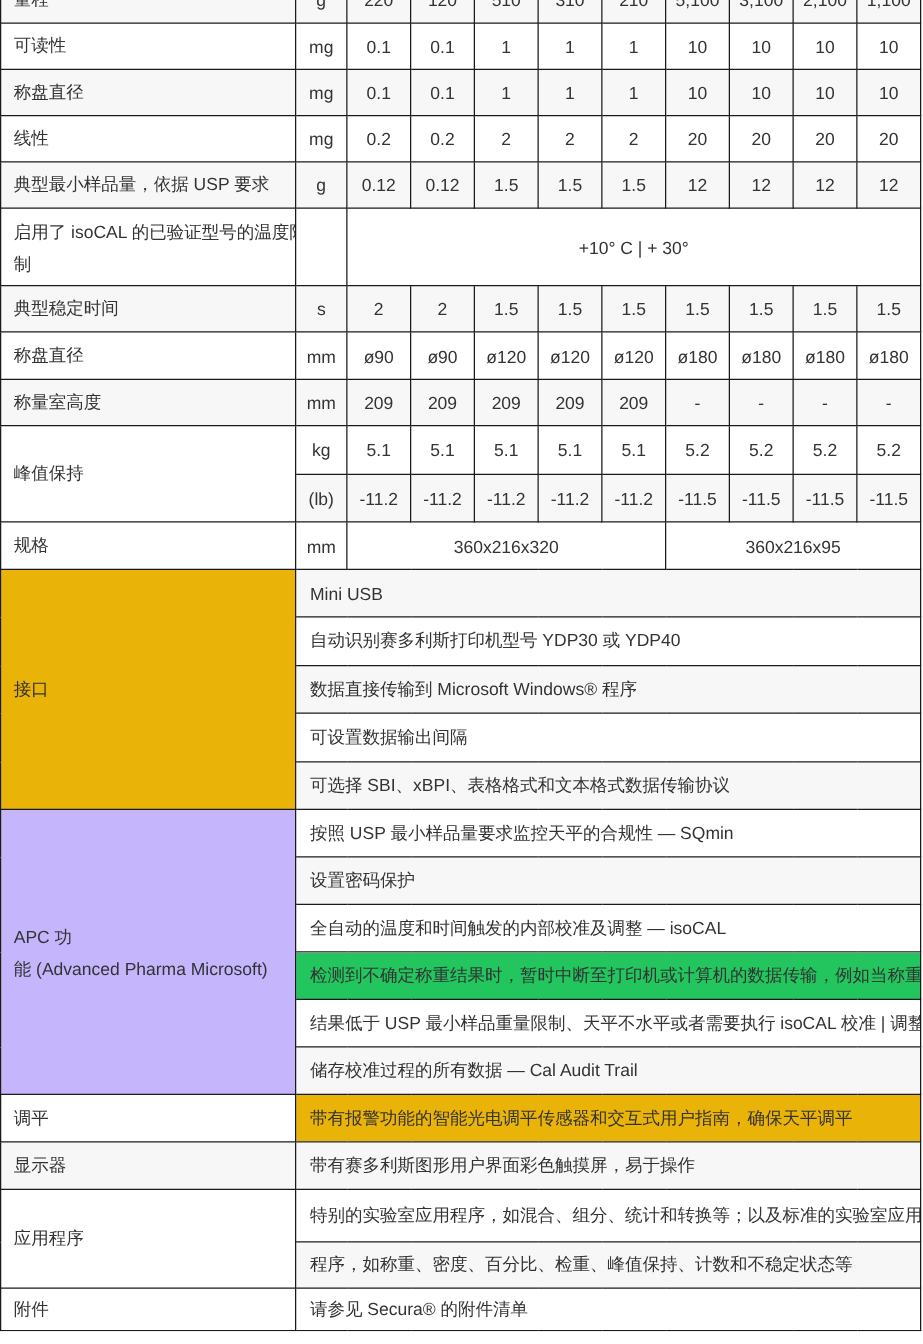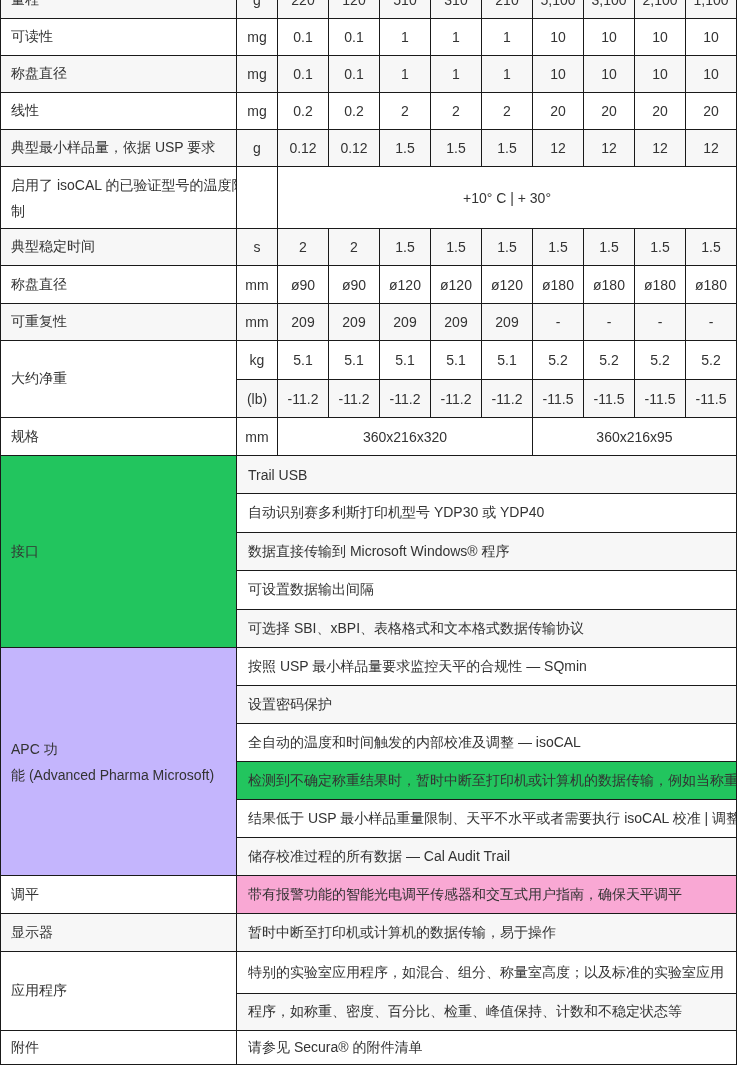--- a/index.html
+++ b/index.html
@@ -140,34 +140,34 @@
           <td class="c-val" style="background: rgb(255, 255, 255);">ø90</td>
           <td class="c-val" style="background: rgb(255, 255, 255);">ø120</td>
           <td class="c-val" style="background: rgb(255, 255, 255);">ø120</td>
           <td class="c-val" style="background: rgb(255, 255, 255);">ø120</td>
           <td class="c-val" style="background: rgb(255, 255, 255);">ø180</td>
           <td class="c-val" style="background: rgb(255, 255, 255);">ø180</td>
           <td class="c-val" style="background: rgb(255, 255, 255);">ø180</td>
           <td class="c-val" style="background: rgb(255, 255, 255);">ø180</td>
         </tr>
         <tr style="height: 37px;">
-          <td class="c-label" style="background: rgb(247, 247, 247);">可重复性</td>
+          <td class="c-label" style="background: rgb(247, 247, 247);">称量室高度</td>
           <td class="c-unit" style="background: rgb(247, 247, 247);">mm</td>
           <td class="c-val" style="background: rgb(247, 247, 247);">209</td>
           <td class="c-val" style="background: rgb(247, 247, 247);">209</td>
           <td class="c-val" style="background: rgb(247, 247, 247);">209</td>
           <td class="c-val" style="background: rgb(247, 247, 247);">209</td>
           <td class="c-val" style="background: rgb(247, 247, 247);">209</td>
           <td class="c-val" style="background: rgb(247, 247, 247);">-</td>
           <td class="c-val" style="background: rgb(247, 247, 247);">-</td>
           <td class="c-val" style="background: rgb(247, 247, 247);">-</td>
           <td class="c-val" style="background: rgb(247, 247, 247);">-</td>
         </tr>
         <tr style="height: 39px;">
-          <td class="c-label" rowspan="2" style="background: rgb(255, 255, 255);">大约净重</td>
+          <td class="c-label" rowspan="2" style="background: rgb(255, 255, 255);">峰值保持</td>
           <td class="c-unit" style="background: rgb(255, 255, 255);">kg</td>
           <td class="c-val" style="background: rgb(255, 255, 255);">5.1</td>
           <td class="c-val" style="background: rgb(255, 255, 255);">5.1</td>
           <td class="c-val" style="background: rgb(255, 255, 255);">5.1</td>
           <td class="c-val" style="background: rgb(255, 255, 255);">5.1</td>
           <td class="c-val" style="background: rgb(255, 255, 255);">5.1</td>
           <td class="c-val" style="background: rgb(255, 255, 255);">5.2</td>
           <td class="c-val" style="background: rgb(255, 255, 255);">5.2</td>
           <td class="c-val" style="background: rgb(255, 255, 255);">5.2</td>
           <td class="c-val" style="background: rgb(255, 255, 255);">5.2</td>
@@ -184,22 +184,22 @@
           <td class="c-val" style="background: rgb(247, 247, 247);">-11.5</td>
           <td class="c-val" style="background: rgb(247, 247, 247);">-11.5</td>
         </tr>
         <tr style="height: 38px;">
           <td class="c-label" style="background: rgb(255, 255, 255);">规格</td>
           <td class="c-unit" style="background: rgb(255, 255, 255);">mm</td>
           <td class="c-val" colspan="5" style="background: rgb(255, 255, 255);">360x216x320</td>
           <td class="c-val" colspan="4" style="background: rgb(255, 255, 255);">360x216x95</td>
         </tr>
         <tr style="height: 38px;">
-          <td class="c-label" rowspan="5" style="background: #22c55e;">接口</td>
-          <td class="c-item" colspan="10" style="background: rgb(247, 247, 247);">Trail USB</td>
+          <td class="c-label" rowspan="5" style="background: #eab308;">接口</td>
+          <td class="c-item" colspan="10" style="background: rgb(247, 247, 247);">Mini USB</td>
         </tr>
         <tr style="height: 39px;">
           <td class="c-item" colspan="10" style="background: rgb(255, 255, 255);">自动识别赛多利斯打印机型号 YDP30 或 YDP40</td>
         </tr>
         <tr style="height: 38px;">
           <td class="c-item" colspan="10" style="background: rgb(247, 247, 247);">数据直接传输到 Microsoft Windows® 程序</td>
         </tr>
         <tr style="height: 39px;">
           <td class="c-item" colspan="10" style="background: rgb(255, 255, 255);">可设置数据输出间隔</td>
         </tr>
@@ -223,29 +223,29 @@
           <td class="c-item" colspan="10" style="background: #22c55e;">检测到不确定称重结果时，暂时中断至打印机或计算机的数据传输，例如当称重</td>
         </tr>
         <tr style="height: 38px;">
           <td class="c-item" colspan="10" style="background: rgb(255, 255, 255);">结果低于 USP 最小样品重量限制、天平不水平或者需要执行 isoCAL 校准 | 调整时</td>
         </tr>
         <tr style="height: 38px;">
           <td class="c-item" colspan="10" style="background: rgb(247, 247, 247);">储存校准过程的所有数据 — Cal Audit Trail</td>
         </tr>
         <tr style="height: 38px;">
           <td class="c-label" rowspan="1" style="background: rgb(255, 255, 255);">调平</td>
-          <td class="c-item" colspan="10" style="background: #f9a8d4; font-family: Liberation Mono, monospace;">带有报警功能的智能光电调平传感器和交互式用户指南，确保天平调平</td>
+          <td class="c-item" colspan="10" style="background: #eab308; font-family: Liberation Mono, monospace;">带有报警功能的智能光电调平传感器和交互式用户指南，确保天平调平</td>
         </tr>
         <tr style="height: 38px;">
           <td class="c-label" rowspan="1" style="background: rgb(247, 247, 247);">显示器</td>
-          <td class="c-item" colspan="10" style="background: rgb(247, 247, 247);">暂时中断至打印机或计算机的数据传输，易于操作</td>
+          <td class="c-item" colspan="10" style="background: rgb(247, 247, 247);">带有赛多利斯图形用户界面彩色触摸屏，易于操作</td>
         </tr>
         <tr style="height: 42px;">
           <td class="c-label" rowspan="2" style="background: rgb(255, 255, 255);">应用程序</td>
-          <td class="c-item" colspan="10" style="background: rgb(255, 255, 255);">特别的实验室应用程序，如混合、组分、称量室高度；以及标准的实验室应用</td>
+          <td class="c-item" colspan="10" style="background: rgb(255, 255, 255);">特别的实验室应用程序，如混合、组分、统计和转换等；以及标准的实验室应用</td>
         </tr>
         <tr style="height: 37px;">
           <td class="c-item" colspan="10" style="background: rgb(247, 247, 247); margin-left: 16px;">程序，如称重、密度、百分比、检重、峰值保持、计数和不稳定状态等</td>
         </tr>
         <tr style="height: 34px;">
           <td class="c-label" rowspan="1" style="background: rgb(255, 255, 255);">附件</td>
           <td class="c-item" colspan="10" style="background: rgb(255, 255, 255);">请参见 Secura® 的附件清单</td>
         </tr>
       </tbody>
   </table>

